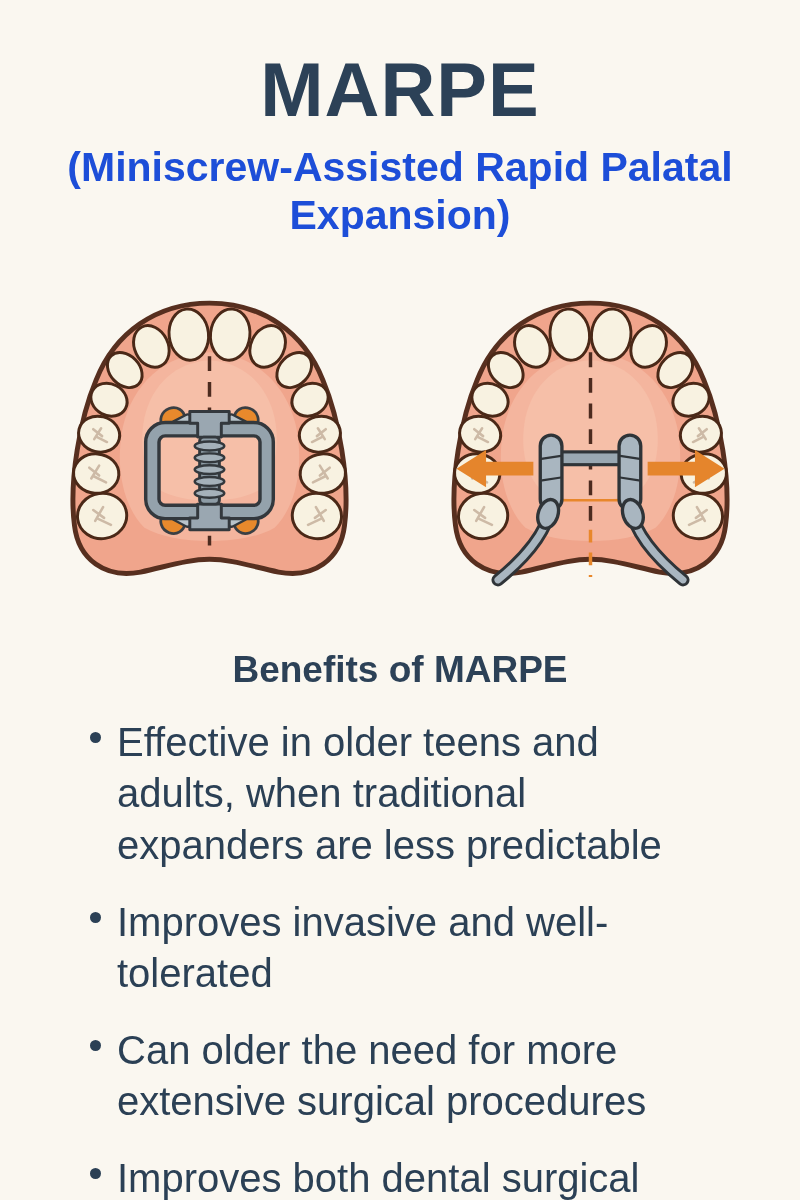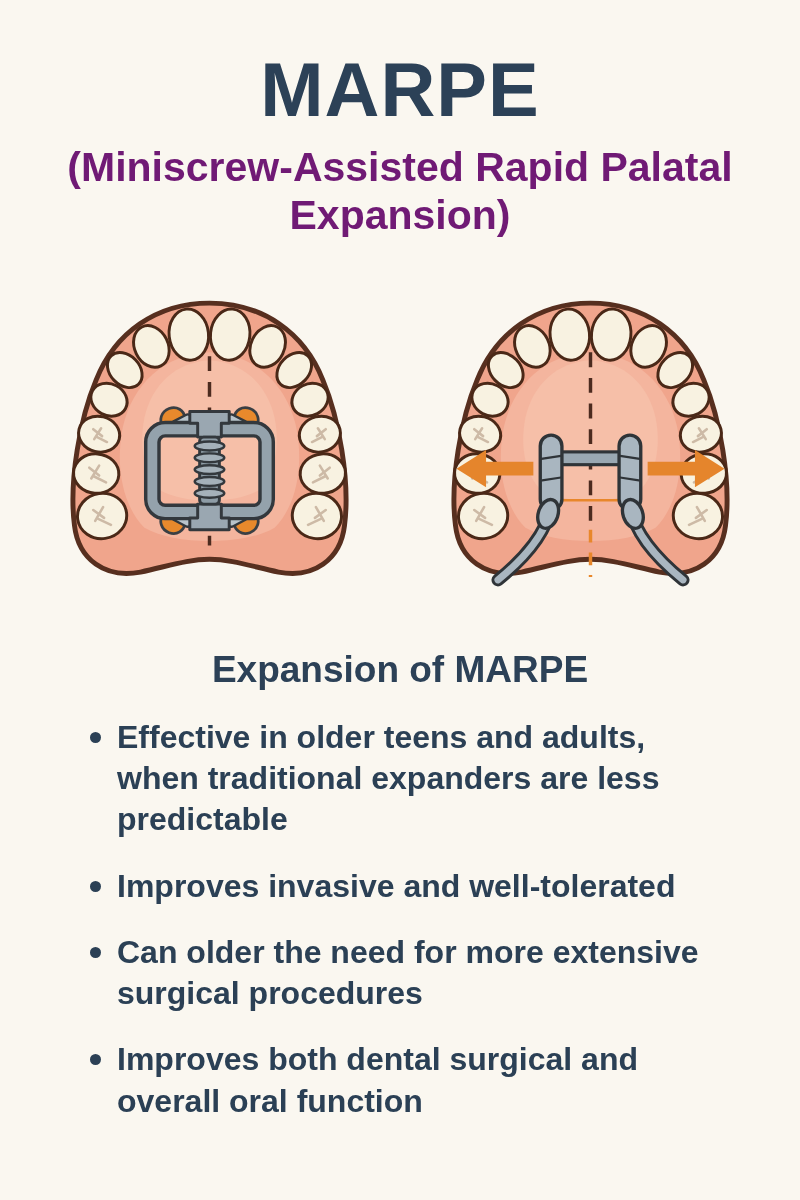--- a/index.html
+++ b/index.html
@@ -13,21 +13,21 @@
   .page{width:800px;height:1200px;text-align:center;position:relative;}
   .title{
     margin:50px 0 0;
     font-size:76px;line-height:1.06;
     font-weight:700;letter-spacing:1px;
     color:#2C4157;
   }
   .subtitle{
     margin:12px auto 0;width:690px;
     font-size:41px;line-height:1.18;font-weight:700;
-    color:#701a75;
+    color:#1d4ed8;
   }
   .figures{
     margin-top:52px;
     display:flex;justify-content:center;align-items:flex-start;gap:46px;
   }
   svg.figure{width:335px;height:306px;display:block;}
   .tooth{fill:#F8F2E1;stroke:#4A2817;stroke-width:3;}
   .groove{fill:none;stroke:#CDBAA6;stroke-width:2.6;stroke-linecap:round;}
   .midline{stroke:#4C2B1F;stroke-width:3.5;stroke-dasharray:15 11;stroke-linecap:butt;}
   .midline-orange{stroke:#E8872B;stroke-width:3.5;stroke-dasharray:13 10;}
@@ -45,21 +45,21 @@
     color:#2C4157;
   }
   ul.benefits-list{
     list-style:none;
     margin:26px auto 0;padding:0;
     width:634px;text-align:left;
   }
   ul.benefits-list li{
     position:relative;
     padding-left:34px;
-    font-size:32px;line-height:1.29;font-weight:700;
+    font-size:40px;line-height:1.29;font-weight:400;
     color:#2B4055;
     margin-bottom:25px;
   }
   ul.benefits-list li::before{
     content:"";
     position:absolute;left:7px;top:15px;
     width:11px;height:11px;border-radius:50%;
     background:#2B4055;
   }
 </style>
@@ -159,21 +159,21 @@
         <path class="tick" d="M200,167 l20,3 M200,189 l19,3"></path>
       </g>
       <g>
         <polygon points="112,173 64,173 64,161 34,180 64,199 64,187 112,187" fill="#E5852C"></polygon>
         <polygon points="228,173 276,173 276,161 306,180 276,199 276,187 228,187" fill="#E5852C"></polygon>
       </g>
     </svg>
 
   </div>
 
-  <h2 class="benefits-heading">Expansion of MARPE</h2>
+  <h2 class="benefits-heading">Benefits of MARPE</h2>
 
   <ul class="benefits-list">
     <li>Effective in older teens and adults, when traditional expanders are less predictable</li>
     <li>Improves invasive and well-tolerated</li>
     <li>Can older the need for more extensive surgical procedures</li>
     <li>Improves both dental surgical and overall oral function</li>
   </ul>
 
 </div>
 

